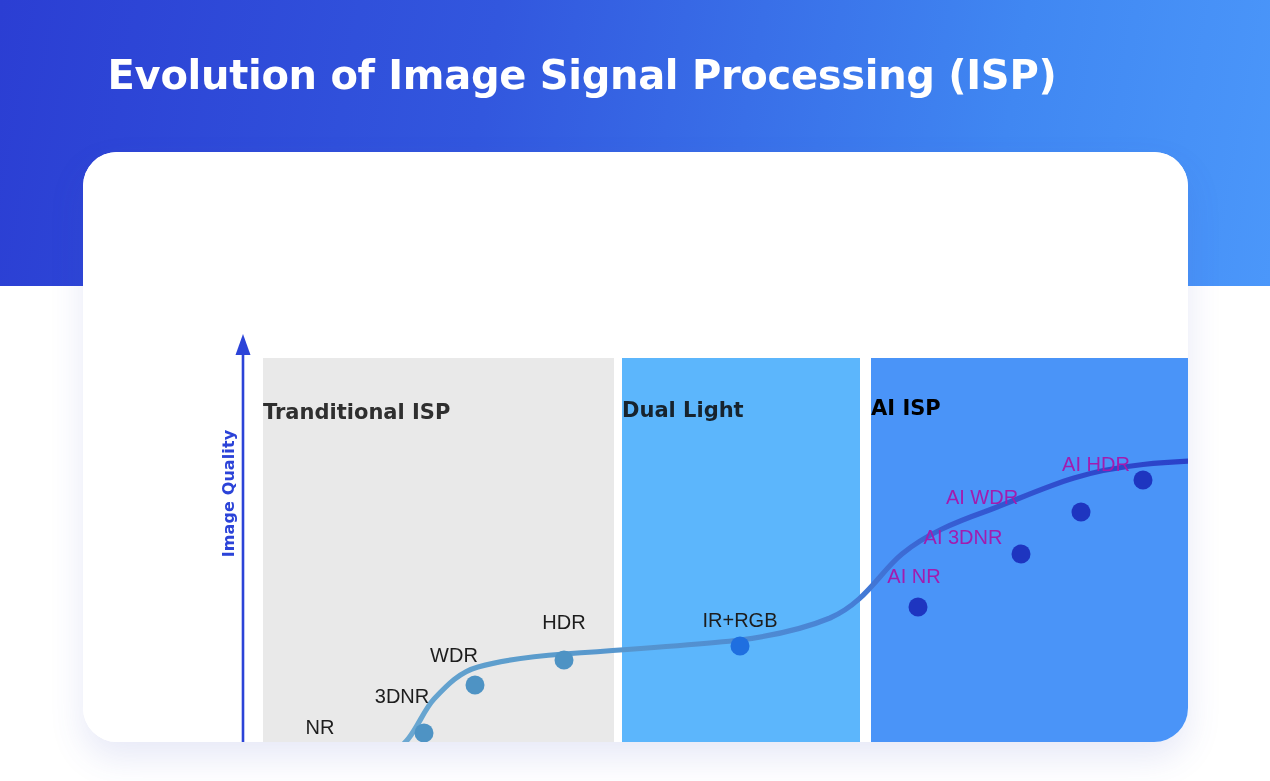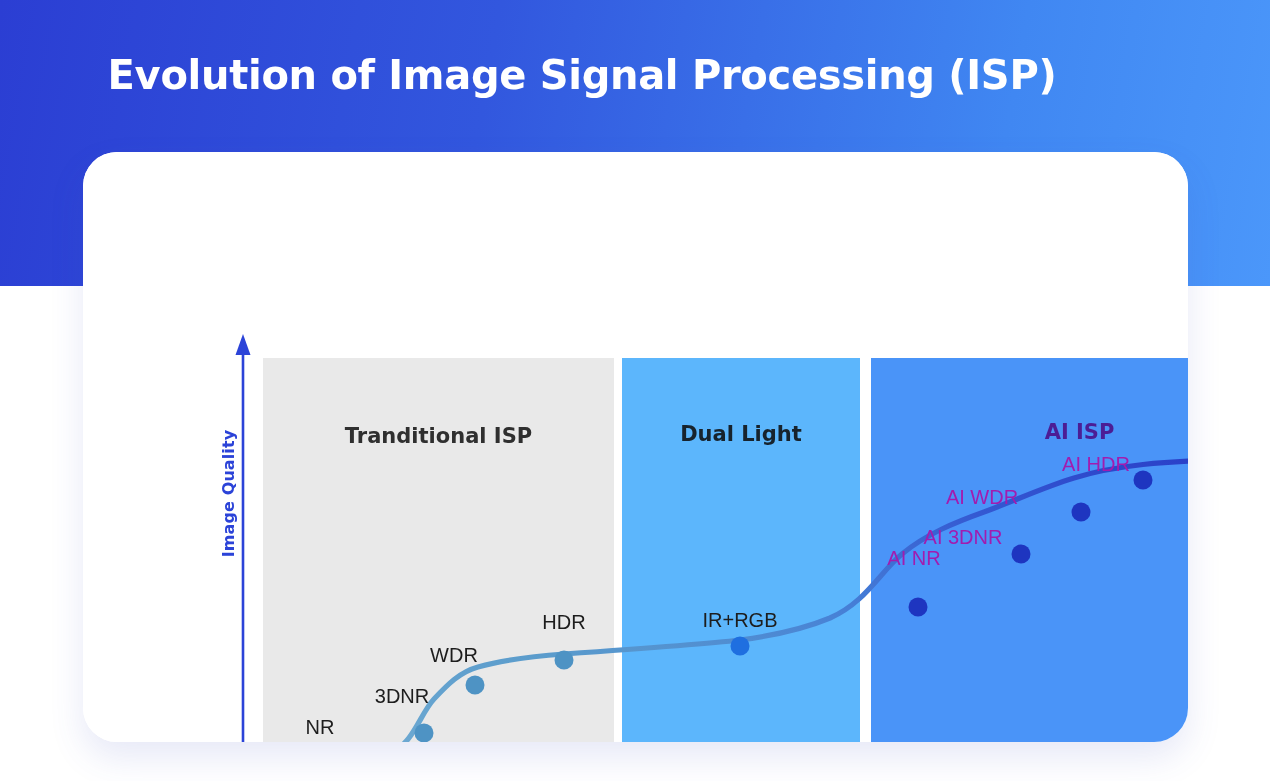--- a/index.html
+++ b/index.html
@@ -71,33 +71,32 @@
   }
 
   .band {
     position: absolute;
     top: 54px;
     height: 444px;
   }
   .band-label {
     position: absolute;
     width: 100%;
-    text-align: center;
+    text-align: left;
     font-size: 21px;
     font-weight: bold;
     font-family: "DejaVu Sans", sans-serif;
     top: 42px;
-    margin-top: 24px;
   }
   #band-traditional { left: 97px;  width: 351px; background: #e9e9e9; }
   #band-duallight   { left: 456px; width: 238px; background: #5cb6fc; }
   #band-aiisp       { left: 705px; width: 353px; background: #4a94f8; }
   #band-traditional .band-label { color: #2f2f2f; }
   #band-duallight   .band-label { color: #17232d; top: 40px; }
-  #band-aiisp       .band-label { color: #4c1d95; top: 38px; padding-left: 32px; }
+  #band-aiisp       .band-label { color: #000000; top: 38px; }
 
   
   #axis-svg {
     position: absolute;
     left: 0; top: 0;
     width: 1105px;
     height: 590px;
   }
 
   #y-axis-title {
@@ -192,21 +191,21 @@
         <circle cx="915" cy="208" r="9.5" fill="#1e35c0"></circle>
         <circle cx="977" cy="176" r="9.5" fill="#1e35c0"></circle>
       </g>
     </svg>
 
     <div class="pt-label dark" style="left:154px; top:412px;">NR</div>
     <div class="pt-label dark" style="left:236px; top:381px;">3DNR</div>
     <div class="pt-label dark" style="left:288px; top:340px;">WDR</div>
     <div class="pt-label dark" style="left:398px; top:307px;text-align:right;">HDR</div>
     <div class="pt-label dark" style="left:574px; top:305px;">IR+RGB</div>
-    <div class="pt-label light" style="left:748px; top:243px;text-align:center;">AI NR</div>
+    <div class="pt-label light" style="left:748px; top:261px;text-align:center;">AI NR</div>
     <div class="pt-label light" style="left:797px; top:222px;">AI 3DNR</div>
     <div class="pt-label light" style="left:816px; top:182px;text-align:right;">AI WDR</div>
     <div class="pt-label light" style="left:930px; top:149px;">AI HDR</div>
 
     <div id="y-axis-title">Image Quality</div>
 
   </div>
 </div>
 
 </body></html>

